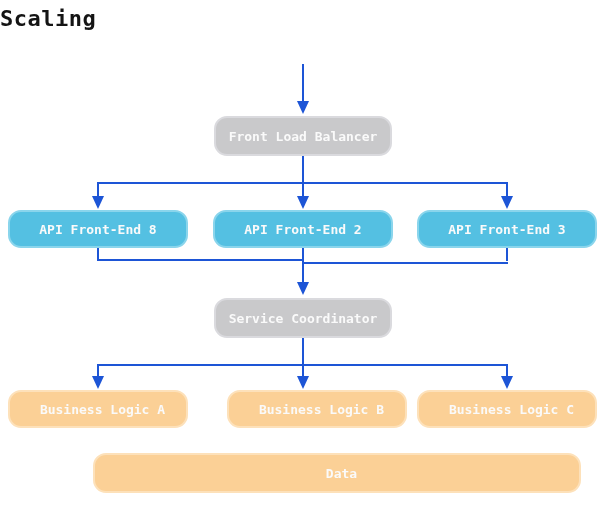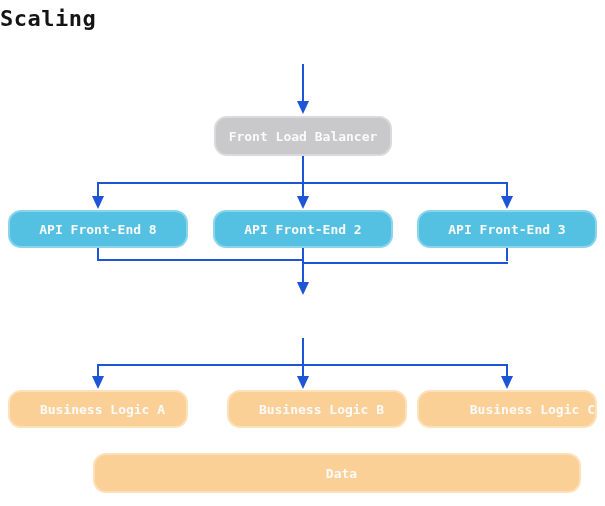--- a/index.html
+++ b/index.html
@@ -36,21 +36,21 @@
   .node.cyan   { background: var(--box-cyan, #54c0e2);   border: 2px solid var(--box-cyan-border, #8ad5ec); }
   .node.orange { background: var(--box-orange, #fbd096); border: 2px solid var(--box-orange-border, #fde1ba); padding-left: 9px; }
 
   .flb  { left: 214px; top: 116px; width: 178px; height: 40px; }
   .sc   { left: 214px; top: 298px; width: 178px; height: 40px; }
   .api1 { left: 8px;   top: 210px; width: 180px; height: 38px; }
   .api2 { left: 213px; top: 210px; width: 180px; height: 38px; }
   .api3 { left: 417px; top: 210px; width: 180px; height: 38px; }
   .bla  { left: 8px;   top: 390px; width: 180px; height: 38px; }
   .blb  { left: 213px; top: 390px; width: 180px; height: 38px; margin-left: 14px; }
-  .blc  { left: 417px; top: 390px; width: 180px; height: 38px; justify-content: flex-end; }
+  .blc  { left: 417px; top: 390px; width: 180px; height: 38px; }
   .data { left: 93px;  top: 453px; width: 488px; height: 40px; }
 
   .line {
     position: absolute;
     background: var(--arrow-blue, #1d55d6);
   }
   .vline { width: 2px; }
   .hline { height: 2px; }
   .arrowhead {
     position: absolute;
@@ -93,20 +93,23 @@
     <span>API Front-End 3</span>
   </div>
 
   <div class="line vline" style="left:97px;  top:248px; height:13px;"></div>
   <div class="line vline" style="left:506px; top:248px; height:13px;"></div>
   <div class="line hline" style="left:97px; top:259px; width:207px;"></div>
   <div class="line hline" style="left:302px; top:262px; width:206px;"></div>
   <div class="line vline" style="left:302px; top:248px; height:35px;"></div>
   <div class="arrowhead" style="left:297px; top:282px;"></div>
 
+  <div class="node gray sc">
+    <span>Service Coordinator</span>
+  </div>
 
   <div class="line vline" style="left:302px; top:338px; height:27px;"></div>
   <div class="line hline" style="left:97px; top:364px; width:411px;"></div>
   <div class="line vline" style="left:97px;  top:364px; height:13px;"></div>
   <div class="line vline" style="left:302px; top:364px; height:13px;"></div>
   <div class="line vline" style="left:506px; top:364px; height:13px;"></div>
   <div class="arrowhead" style="left:92px;  top:376px;"></div>
   <div class="arrowhead" style="left:297px; top:376px;"></div>
   <div class="arrowhead" style="left:501px; top:376px;"></div>
 

